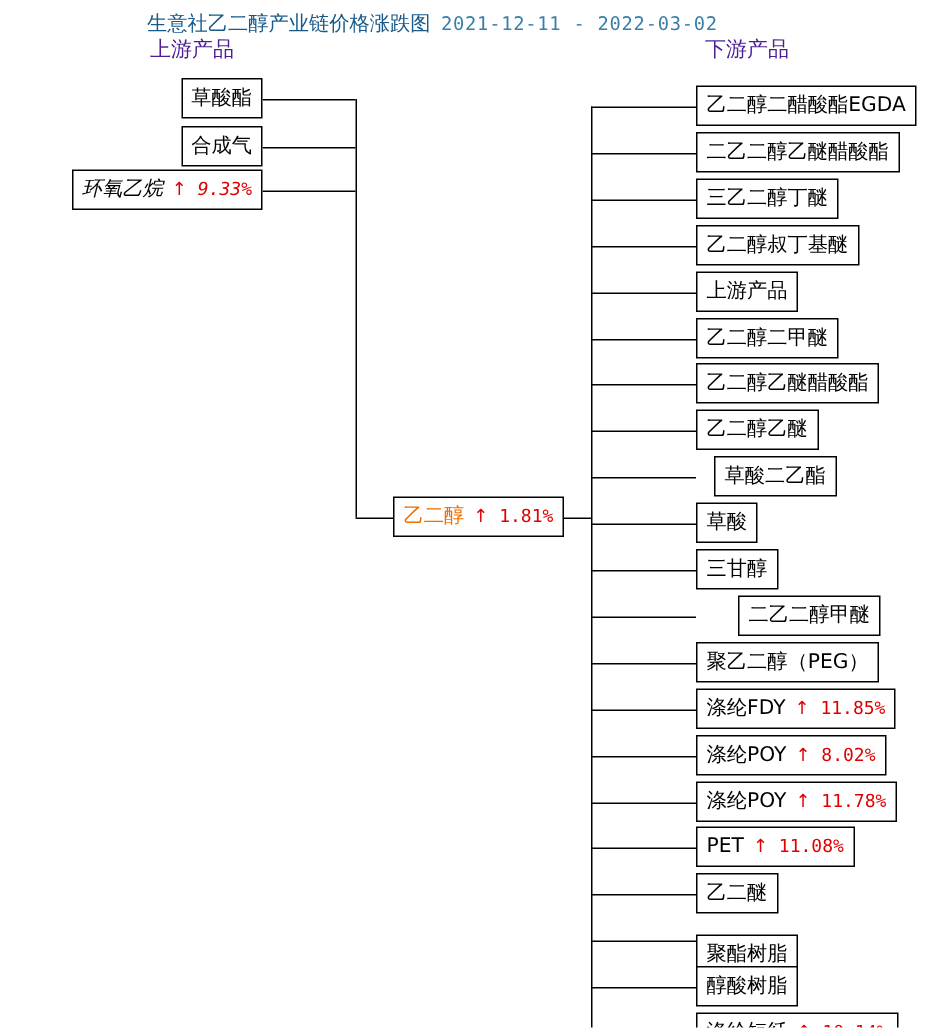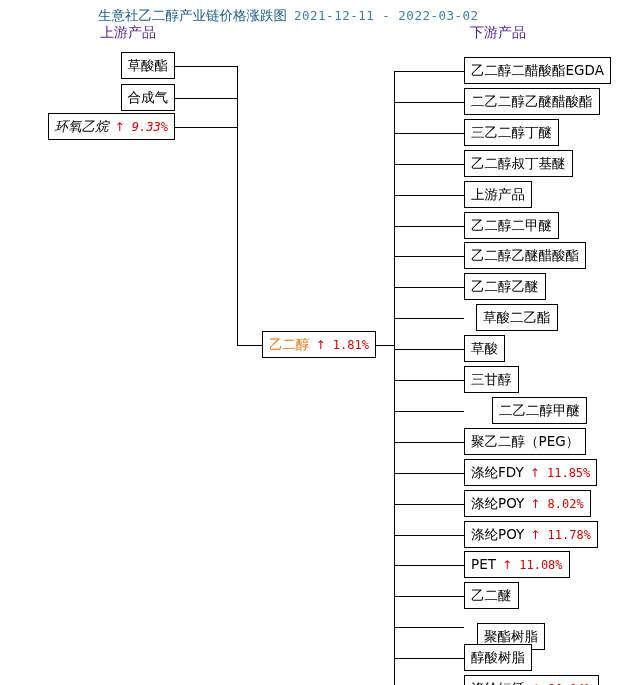--- a/index.html
+++ b/index.html
@@ -142,19 +142,19 @@
       <div class="node" style="left: 464px; top: 273px; text-align: center;"><span>乙二醇乙醚</span></div>
       <div class="node" style="left: 476px; top: 304px;"><span>草酸二乙酯</span></div>
       <div class="node" style="left: 464px; top: 335px;"><span>草酸</span></div>
       <div class="node" style="left: 464px; top: 366px;"><span>三甘醇</span></div>
       <div class="node" style="left: 492px; top: 397px;"><span>二乙二醇甲醚</span></div>
       <div class="node" style="left: 464px; top: 428px;"><span>聚乙二醇（PEG）</span></div>
       <div class="node" style="left: 464px; top: 459px;"><span>涤纶FDY</span><span class="pct"><span class="arrow">↑</span> 11.85%</span></div>
       <div class="node" style="left: 464px; top: 490px;"><span>涤纶POY</span><span class="pct"><span class="arrow">↑</span> 8.02%</span></div>
       <div class="node" style="left: 464px; top: 521px;"><span>涤纶POY</span><span class="pct"><span class="arrow">↑</span> 11.78%</span></div>
       <div class="node" style="left: 464px; top: 551px;"><span>PET</span><span class="pct"><span class="arrow">↑</span> 11.08%</span></div>
-      <div class="node" style="left: 477px; top: 582px; margin-top: 41px;"><span>聚酯树脂</span></div>
+      <div class="node" style="left: 464px; top: 582px; margin-top: 41px;"><span>聚酯树脂</span></div>
       <div class="node" style="left: 464px; top: 582px;"><span>乙二醚</span></div>
       <div class="node" style="left: 464px; top: 644px;"><span>醇酸树脂</span></div>
       <div class="node" style="left: 464px; top: 675px;"><span>涤纶短纤</span><span class="pct"><span class="arrow">↑</span> 10.14%</span></div>
     </div>
 
 </div>
 
 </body></html>

